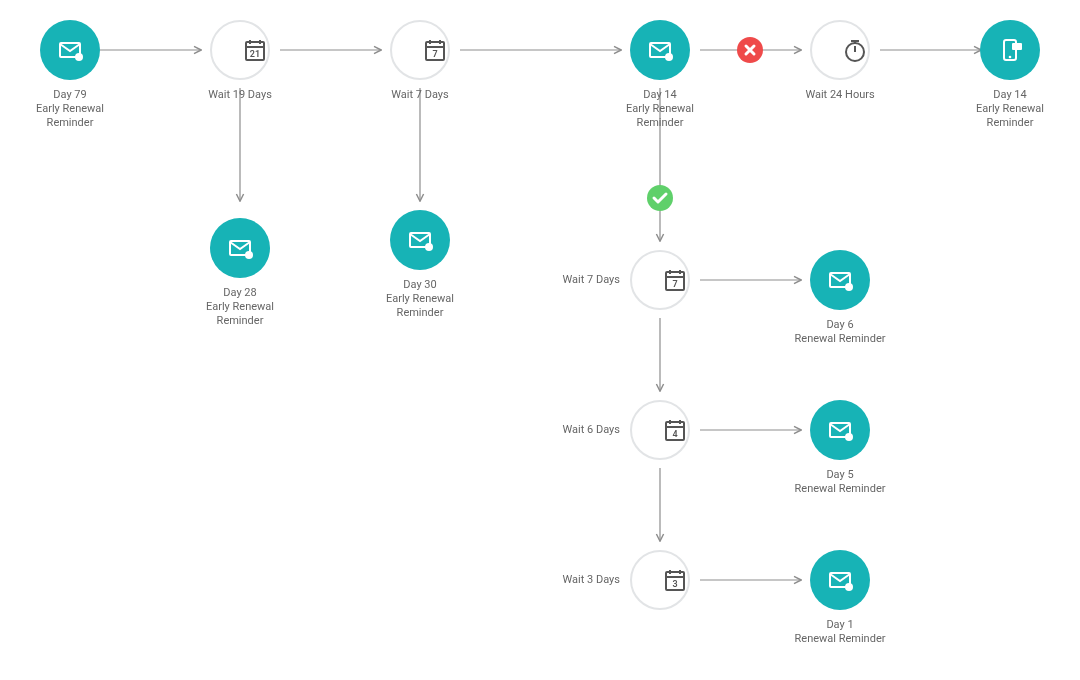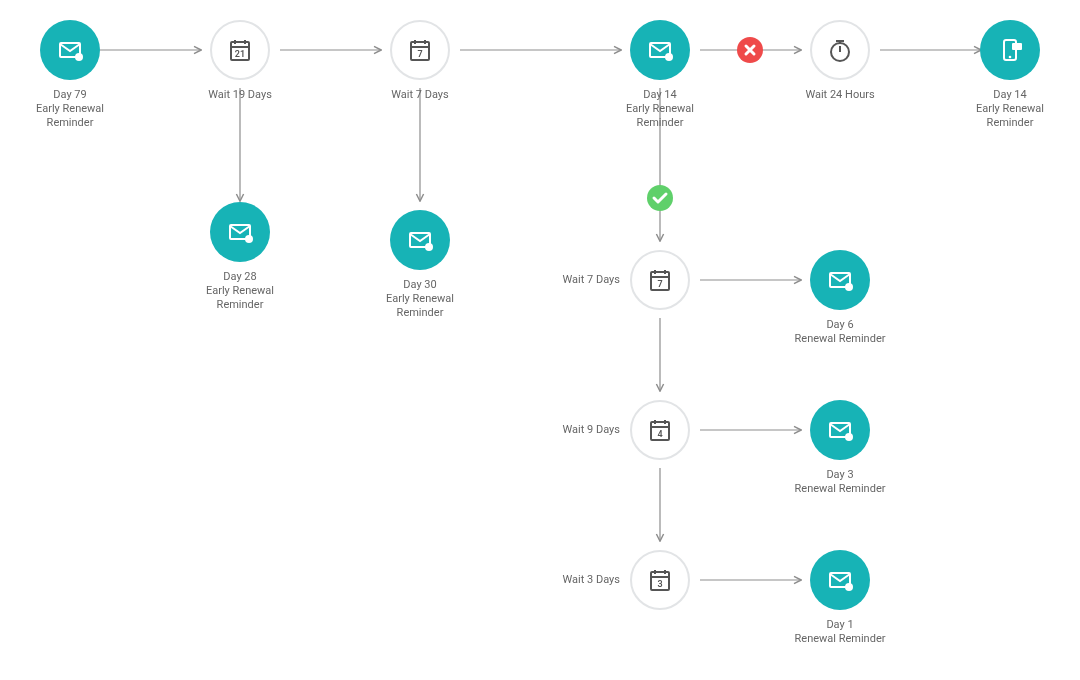--- a/index.html
+++ b/index.html
@@ -1,21 +1,21 @@
 <!DOCTYPE html>
 <html><head>
 <meta charset="utf-8">
 <style>
   html,body{margin:0;padding:0;width:1080px;height:680px;font-family:-apple-system,BlinkMacSystemFont,'Segoe UI',Roboto,Helvetica,Arial,sans-serif;background:#fff;color:#555;}
   .stage{position:relative;width:1080px;height:680px;}
   .node{position:absolute;width:120px;text-align:center;font-size:11px;line-height:1.25;color:#666;}
   .lbl-side{position:absolute;width:110px;text-align:right;font-size:11px;color:#666;line-height:1.25;}
   .circle{width:60px;height:60px;border-radius:50%;margin:0 auto 8px;display:flex;align-items:center;justify-content:center;box-sizing:border-box;}
   .c-teal{background:#17b3b6;}
-  .c-white{background:#fff;border:2px solid #e2e4e6;}
+  .c-white{background:#fff;border:2px solid #e2e4e6;justify-content:flex-end;}
   .badge{width:26px;height:26px;border-radius:50%;display:flex;align-items:center;justify-content:center;position:absolute;}
   .b-red{background:#ef4a4a;}
   .b-green{background:#5fd06a;}
   .ln1{display:block;white-space:nowrap;}
   svg.conn{position:absolute;overflow:visible;}
 </style>
 </head>
 <body>
 
 <div class="stage">
@@ -147,21 +147,21 @@
         <use href="#i-x"></use>
       </svg>
 </div>
 
 <div class="badge b-green" style="left:647px;top:185px">
   <svg width="20" height="18">
         <use href="#i-check"></use>
       </svg>
 </div>
 
-<div class="node" style="left:180px;top:202px">
+<div class="node" style="left:180px;top:218px">
   <div class="circle c-teal">
         <svg width="26" height="26">
           <use href="#i-mail"></use>
         </svg>
       </div>
   <span class="ln1">Day 28</span>
   <span class="ln1">Early Renewal</span>
   <span class="ln1">Reminder</span>
 </div>
 <div class="node" style="left:360px;top:210px">
@@ -187,36 +187,36 @@
 <div class="node" style="left:780px;top:250px">
   <div class="circle c-teal">
         <svg width="26" height="26">
           <use href="#i-mail"></use>
         </svg>
       </div>
   <span class="ln1">Day 6</span>
   <span class="ln1">Renewal Reminder</span>
 </div>
 
-<div class="lbl-side" style="left:510px;top:423px">Wait 9 Days</div>
+<div class="lbl-side" style="left:510px;top:423px">Wait 6 Days</div>
 <div class="node" style="left:600px;top:400px">
   <div class="circle c-white">
     <svg width="26" height="26">
           <use href="#i-cal"></use>
           <text x="13" y="20" text-anchor="middle" font-size="9" fill="#555" font-weight="600">4</text>
         </svg>
   </div>
 </div>
 <div class="node" style="left:780px;top:400px">
   <div class="circle c-teal">
         <svg width="26" height="26">
           <use href="#i-mail"></use>
         </svg>
       </div>
-  <span class="ln1">Day 3</span>
+  <span class="ln1">Day 5</span>
   <span class="ln1">Renewal Reminder</span>
 </div>
 
 <div class="lbl-side" style="left:510px;top:573px">Wait 3 Days</div>
 <div class="node" style="left:600px;top:550px">
   <div class="circle c-white">
     <svg width="26" height="26">
           <use href="#i-cal"></use>
           <text x="13" y="20" text-anchor="middle" font-size="9" fill="#555" font-weight="600">3</text>
         </svg>

